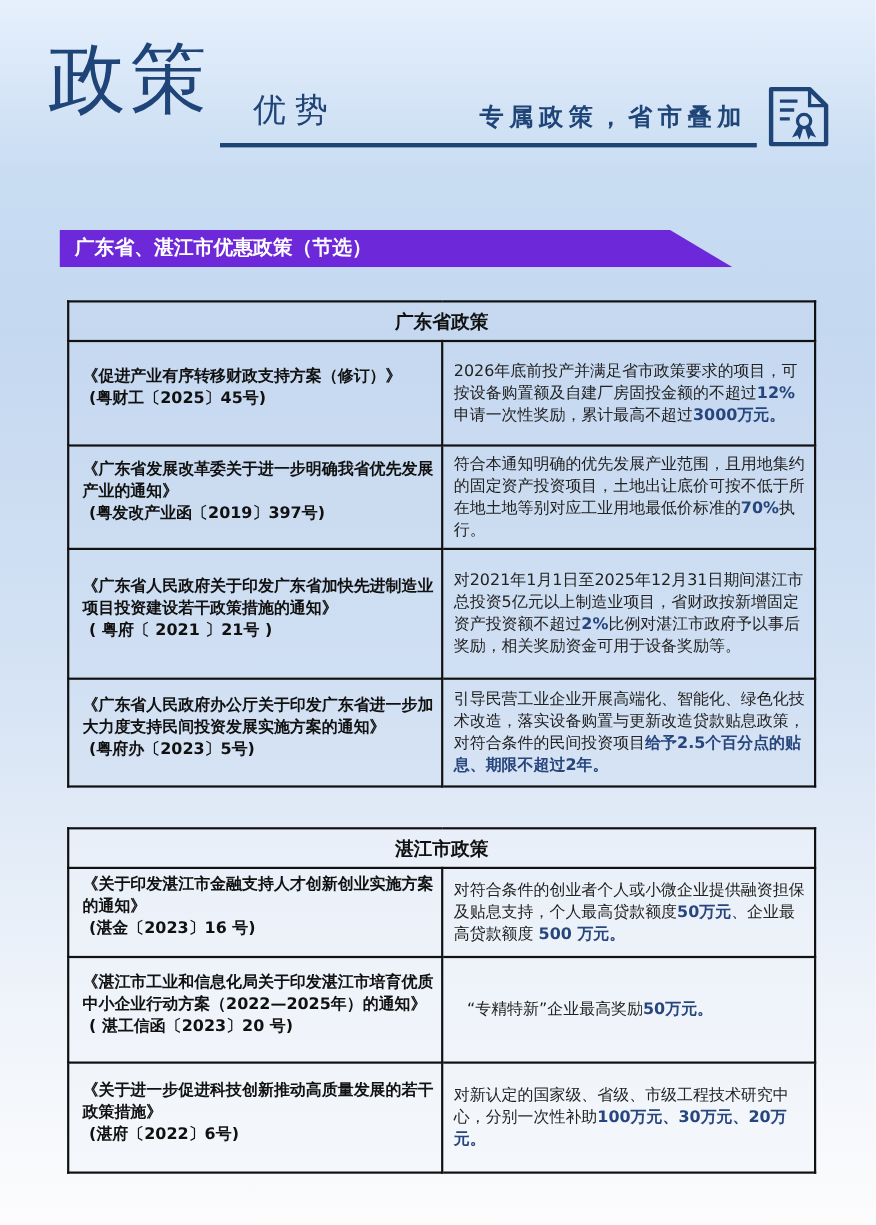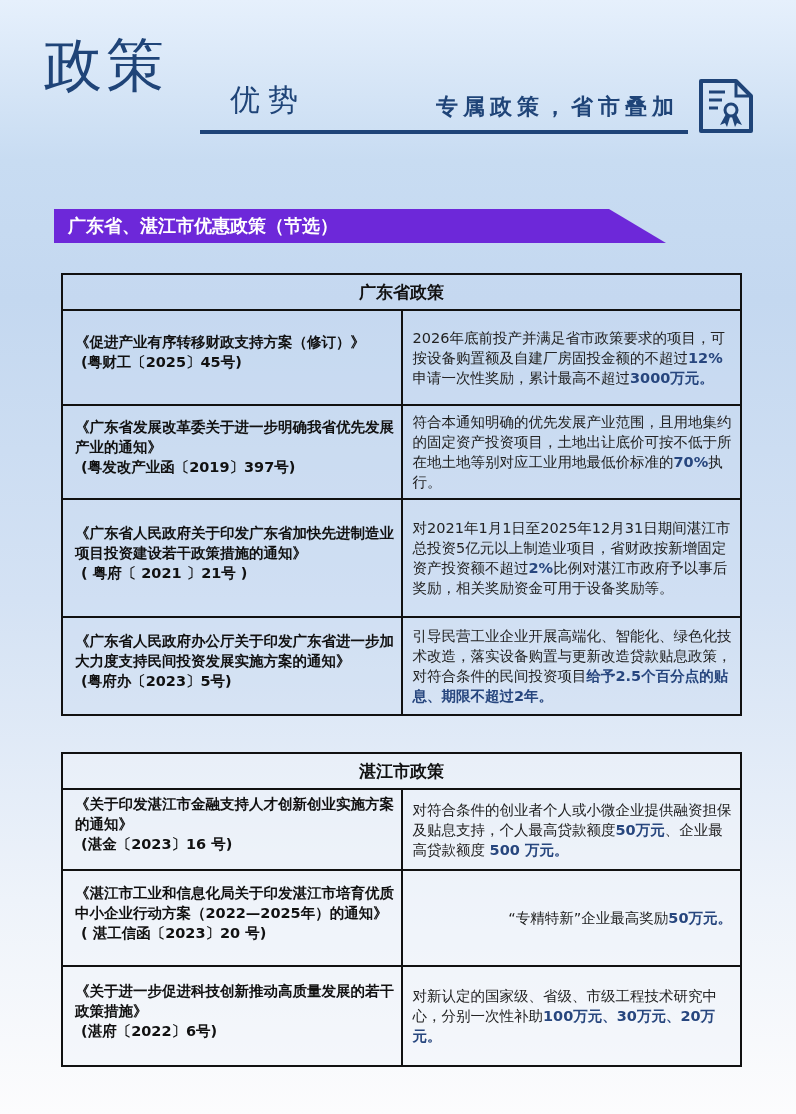--- a/index.html
+++ b/index.html
@@ -6,21 +6,21 @@
   html, body { width: 796px; height: 1114px; overflow: hidden; }
   body {
     font-family: "DejaVu Sans", "Liberation Sans", sans-serif;
     background: linear-gradient(180deg, #e6f0fc 0px, #c8dcf2 160px, #c4d8f0 300px, #d4e2f4 600px, #eef3fa 900px, #fcfcfd 1114px);
     position: relative;
     color: #1a1a1a;
   }
   .title-big {
     position: absolute; left: 44px; top: 36px;
     font-family: "DejaVu Serif", "Liberation Serif", serif;
-    font-size: 58px; color: #1f4478; letter-spacing: 4px; line-height: 1;
+    font-size: 70px; color: #1f4478; letter-spacing: 4px; line-height: 1;
   }
   .title-small {
     position: absolute; left: 230px; top: 80px;
     font-family: "DejaVu Serif", "Liberation Serif", serif;
     font-size: 30px; color: #1f4478; letter-spacing: 8px; font-weight: normal;
   }
   .title-rule {
     position: absolute; left: 200px; top: 130px; width: 488px; height: 4px; background: #1f4478;
   }
   .slogan {
@@ -50,21 +50,21 @@
   td.name {
     width: 340px; font-size: 14.5px; font-weight: bold; line-height: 20px; padding: 4px 2px 15px 12px; color: #111;
   }
   td.name .num { display: block; padding-left: 6px; }
   td.desc {
     font-size: 14.5px; line-height: 20px; padding: 6px 8px 6px 10px; color: #222;
   }
   .hl { color: #27467e; font-weight: bold; }
   #t1 { top: 273px; background: rgba(200,218,240,0.35); }
   #t2 { top: 752px; background: rgba(240,244,250,0.5); }
-  .center-desc { text-align: right; padding-left: 22px !important; }
+  .center-desc { text-align: left; padding-left: 22px !important; }
 </style>
 </head>
 <body>
 
 <div class="title-big">政策</div>
 <div class="title-small">优势</div>
 <div class="title-rule"></div>
 <div class="slogan">专属政策，省市叠加</div>
 <svg class="cert-icon" viewBox="0 0 56 56">
   <path d="M3 3 H38 L53 18 V53 H3 Z" fill="none" stroke="#1f4478" stroke-width="4" stroke-linejoin="round"></path>

